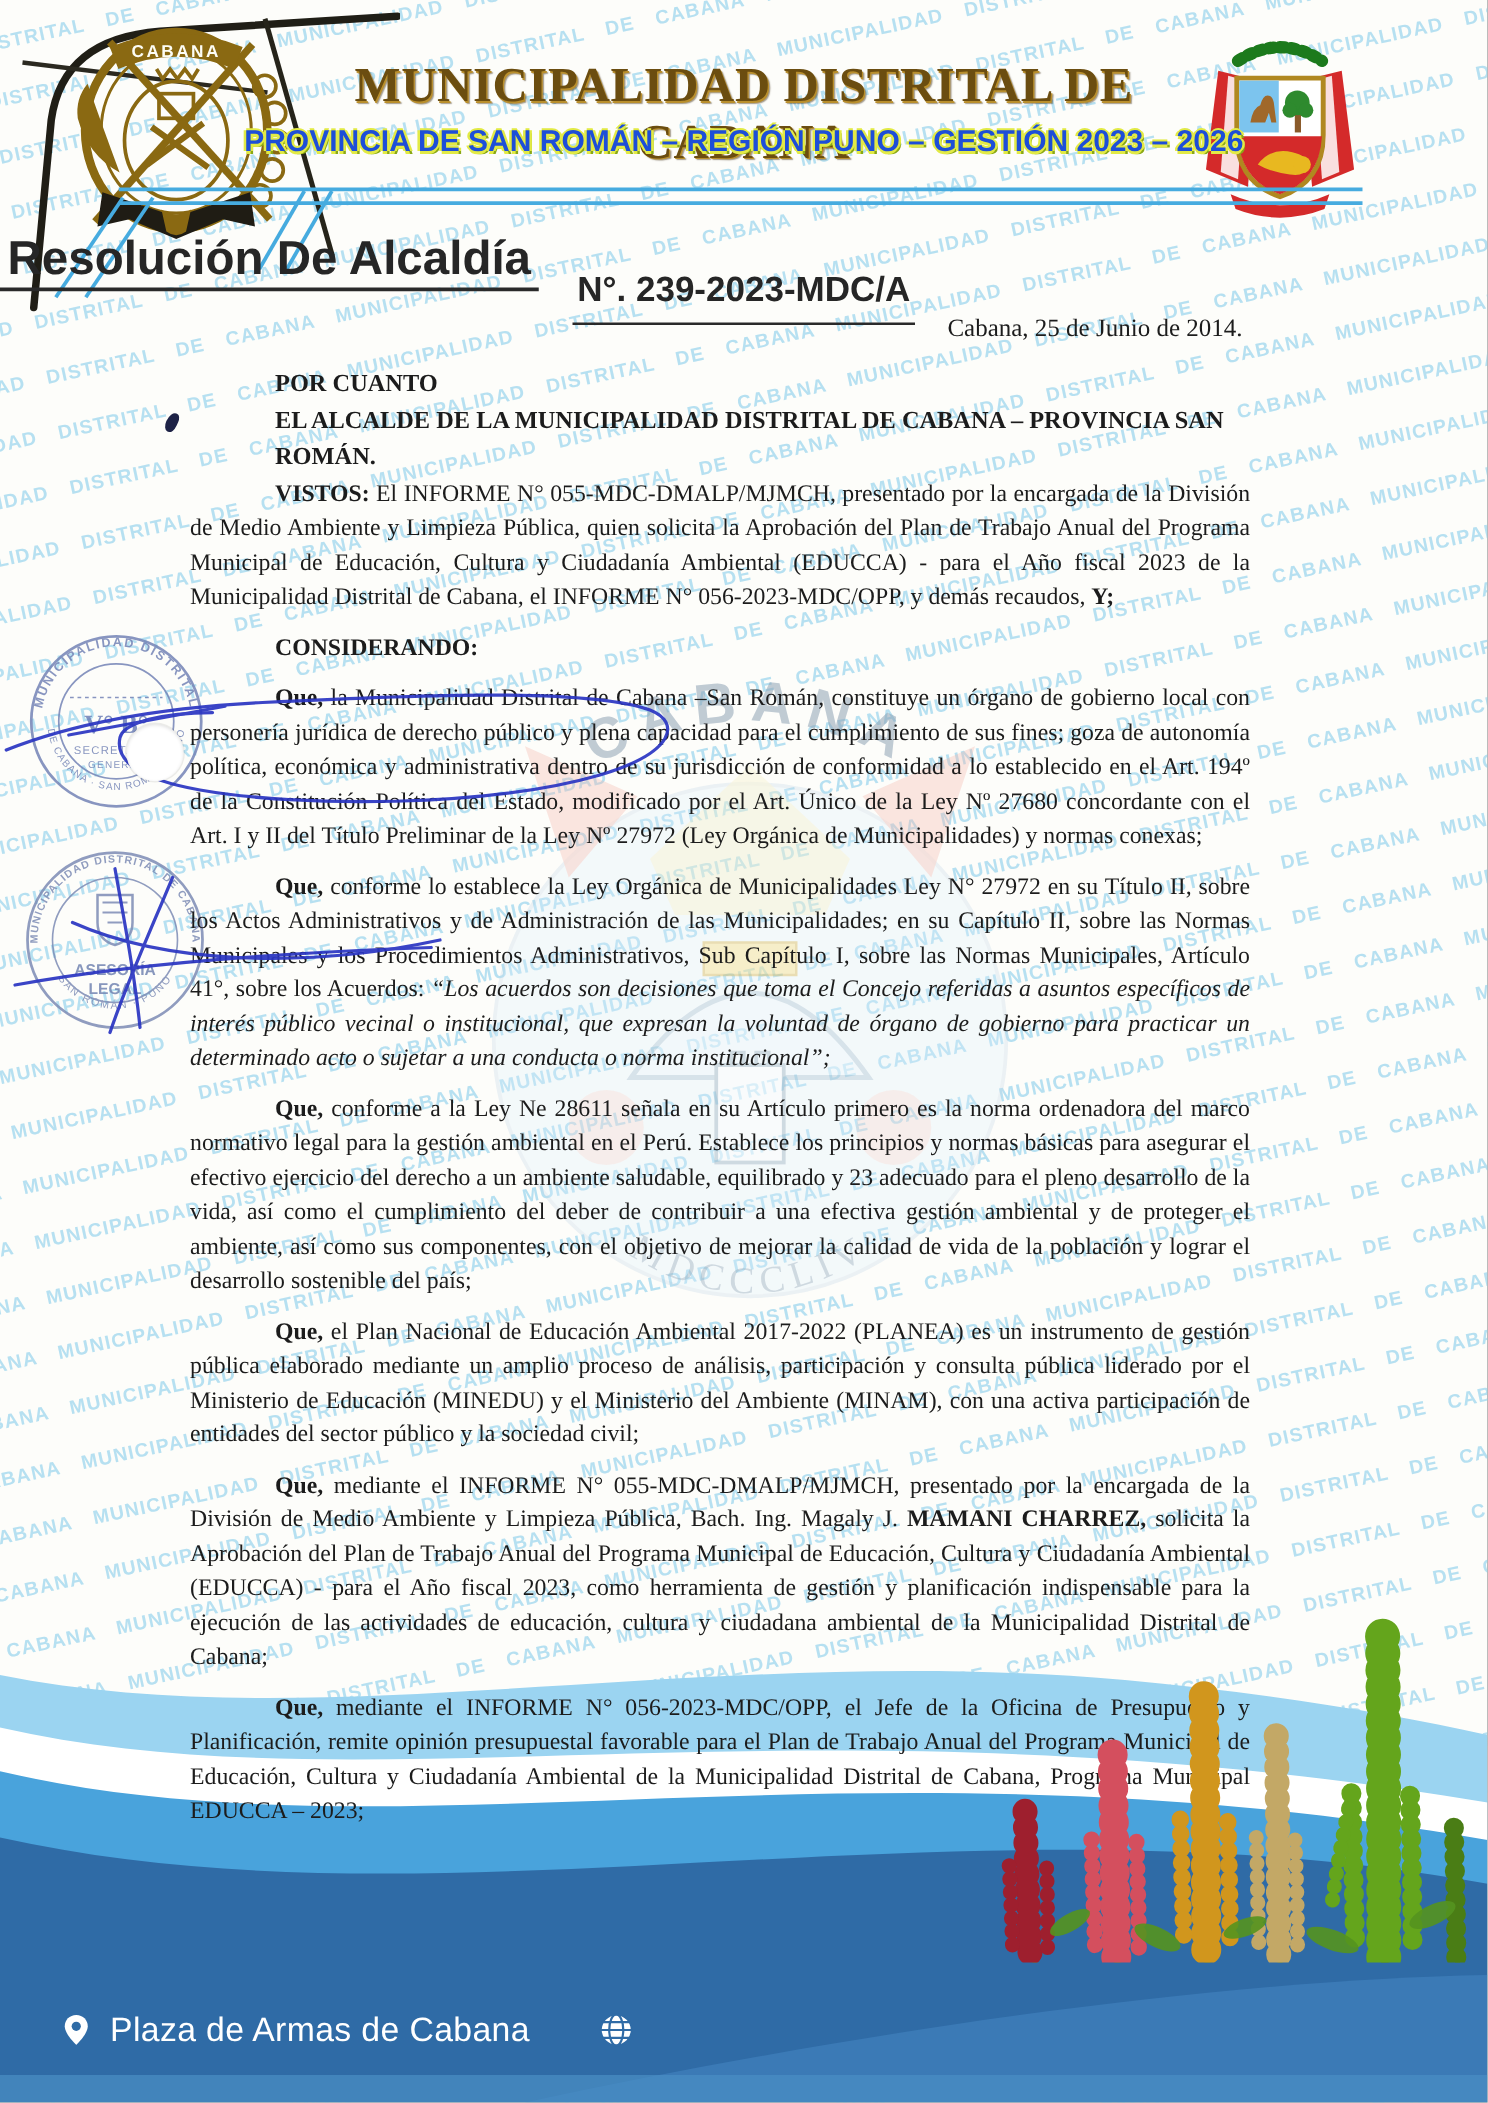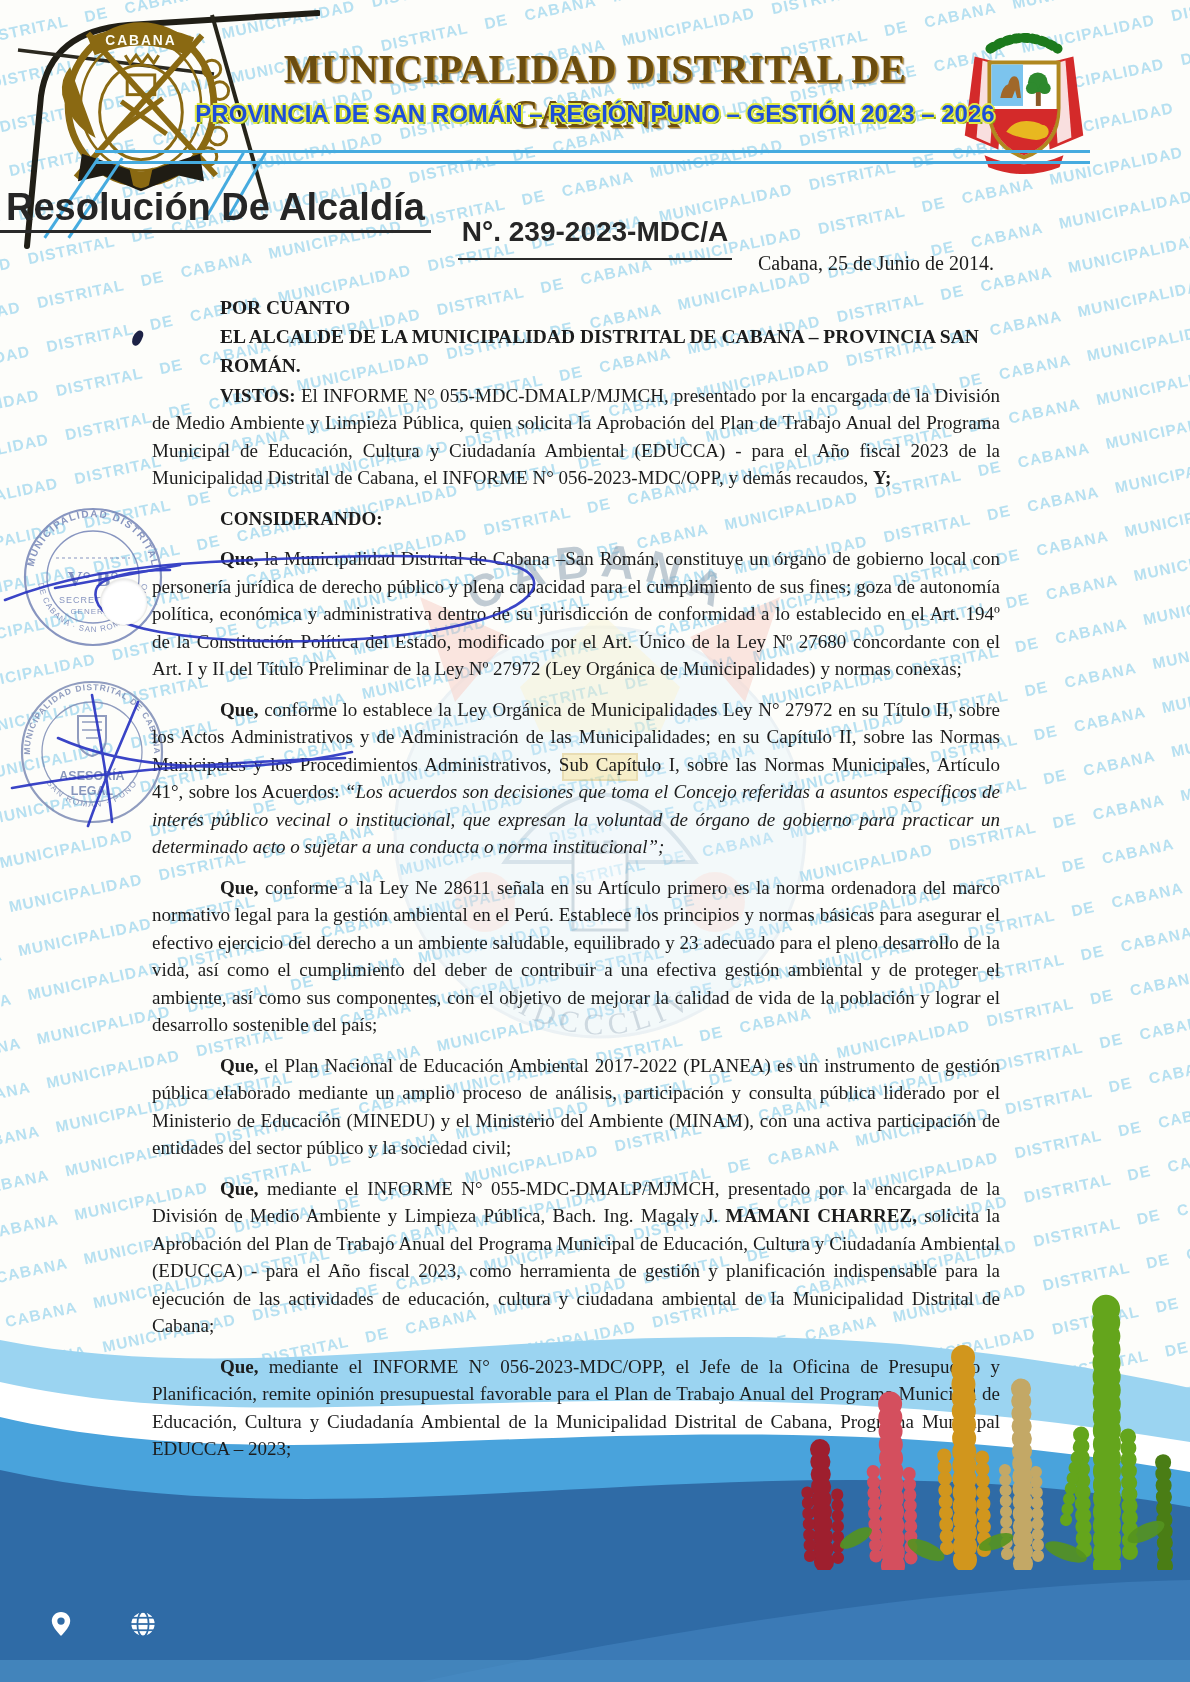--- a/index.html
+++ b/index.html
@@ -265,20 +265,21 @@
       <ellipse cx="300" cy="282" rx="22" ry="8" transform="rotate(20 300 282)"></ellipse>
       <ellipse cx="380" cy="262" rx="20" ry="8" transform="rotate(-25 380 262)"></ellipse>
     </g>
   </svg>
 
   <div class="footer-bar">
     <svg width="26" height="32" viewBox="0 0 24 24">
       <path d="M12,1 C7,1 3.5,4.8 3.5,9.3 C3.5,15 12,23 12,23 C12,23 20.5,15 20.5,9.3 C20.5,4.8 17,1 12,1 Z" fill="#fff"></path>
       <circle cx="12" cy="9.3" r="3.4" fill="#2f6ba6"></circle>
     </svg>
+    <span>Plaza de Armas de Cabana</span>
     <span class="gap"></span>
     <svg width="30" height="30" viewBox="0 0 24 24">
       <circle cx="12" cy="12" r="10" fill="#fff"></circle>
       <g stroke="#2f6ba6" stroke-width="1.4" fill="none">
         <circle cx="12" cy="12" r="10"></circle>
         <ellipse cx="12" cy="12" rx="4.5" ry="10"></ellipse>
         <line x1="2" y1="12" x2="22" y2="12"></line>
         <line x1="3.3" y1="7" x2="20.7" y2="7"></line>
         <line x1="3.3" y1="17" x2="20.7" y2="17"></line>
       </g>

